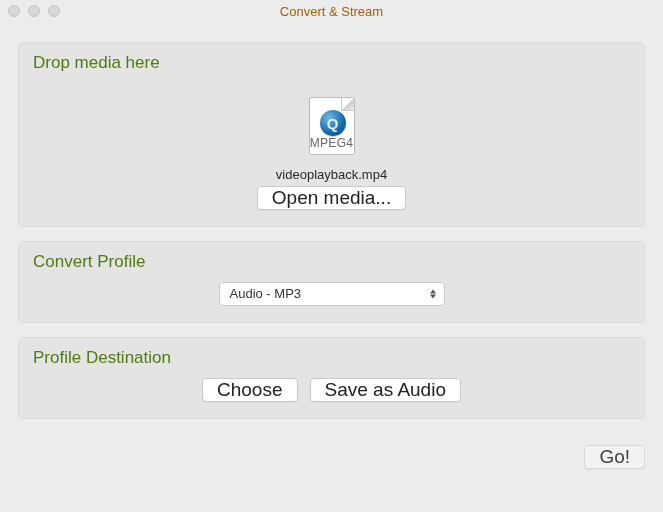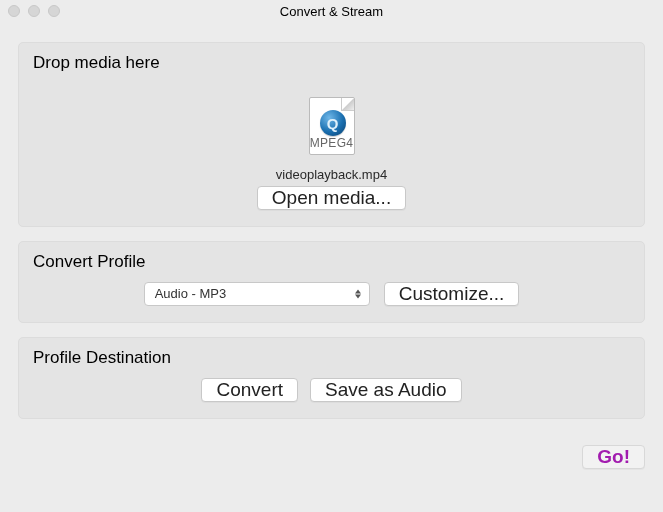--- a/index.html
+++ b/index.html
@@ -28,35 +28,35 @@
     .traffic-light {
       width: 12px;
       height: 12px;
       border-radius: 50%;
       background: #d6d6d6;
       border: 0.5px solid #c8c8c8;
     }
     .window-title {
       flex: 1;
       text-align: center;
-      color: #000000;
+      color: #a16207;
       font-size: 13px;
     }
     .content {
       padding: 20px 18px 10px 18px;
     }
     .panel {
       background: #e4e4e4;
       border: 1px solid #dcdcdc;
       border-radius: 5px;
       margin-bottom: 14px;
       padding: 10px 14px 16px 14px;
     }
     .panel-title {
-      color: #000000;
+      color: #4d7c0f;
       font-size: 17px;
       font-weight: 400;
       margin-bottom: 10px;
     }
     .drop-area {
       display: flex;
       flex-direction: column;
       align-items: center;
       padding-top: 14px;
     }
@@ -112,24 +112,23 @@
       border: 1px solid #c8c8c8;
       border-radius: 4px;
       padding: 3px 14px;
       font-size: 19px;
       color: #222;
       cursor: default;
       box-shadow: 0 1px 0 rgba(0,0,0,0.03);
       line-height: 16px;
     }
     .mac-button.disabled {
-      color: #a21caf;
+      color: #404040;
       background: #f2f2f2;
       border-color: #d8d8d8;
-      font-weight: bold;
     }
     .profile-row {
       display: flex;
       justify-content: center;
       gap: 14px;
       margin-top: 8px;
     }
     .select {
       width: 226px;
       background: #fff;
@@ -199,28 +198,27 @@
   <div class="panel">
     <div class="panel-title">Convert Profile</div>
     <div class="profile-row">
       <div class="select">
         <span>Audio - MP3</span>
         <span class="select-arrows">
           <span class="arrow-up"></span>
           <span class="arrow-down"></span>
         </span>
       </div>
-      <button class="mac-button">Customize...</button>
     </div>
   </div>
 
   <div class="panel">
     <div class="panel-title">Profile Destination</div>
     <div class="dest-row">
-      <button class="mac-button">Convert</button>
+      <button class="mac-button">Choose</button>
       <button class="mac-button">Save as Audio</button>
     </div>
   </div>
 
 </div>
 
 <div class="footer">
   <button class="mac-button disabled">Go!</button>
 </div>
 

